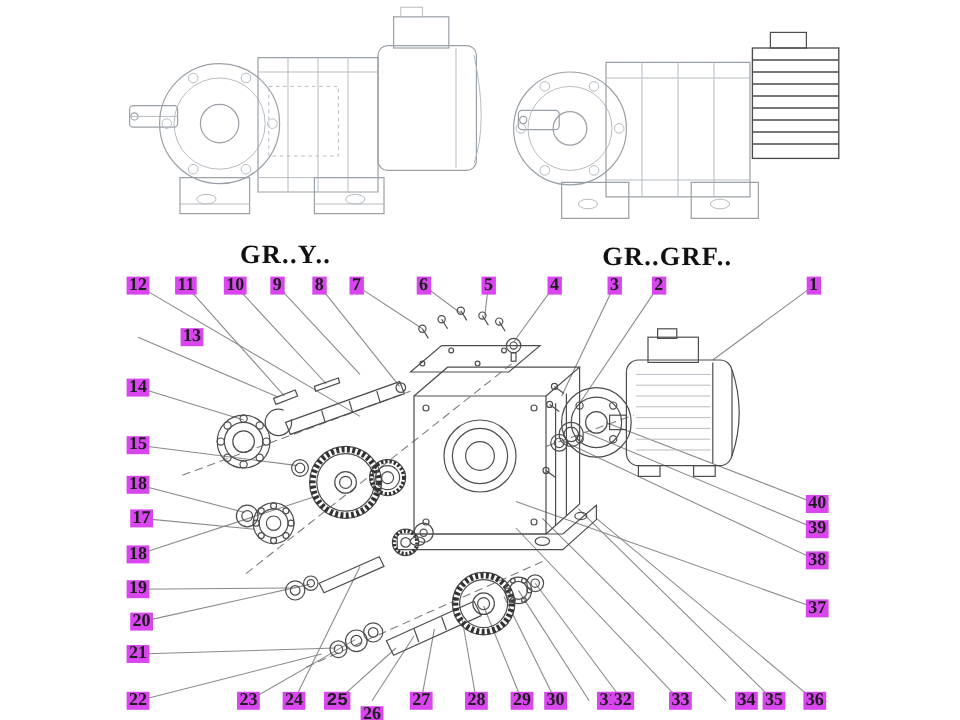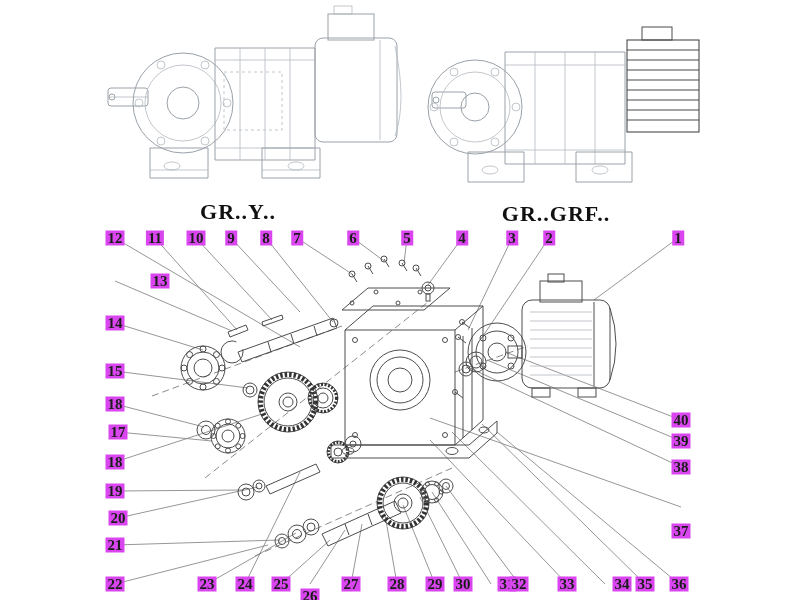--- a/index.html
+++ b/index.html
@@ -348,30 +348,30 @@
       <div class="callout" style="left: 115px; top: 371px;">15</div>
       <div class="callout" style="left: 115px; top: 404px;">18</div>
       <div class="callout" style="left: 118px; top: 432px;">17</div>
       <div class="callout" style="left: 115px; top: 462px;">18</div>
       <div class="callout" style="left: 115px; top: 491px;">19</div>
       <div class="callout" style="left: 118px; top: 518px;">20</div>
       <div class="callout" style="left: 115px; top: 545px;">21</div>
       <div class="callout" style="left: 115px; top: 584px;">22</div>
       <div class="callout" style="left: 207px; top: 584px;">23</div>
       <div class="callout" style="left: 245px; top: 584px;">24</div>
-      <div class="callout" style="left: 281px; top: 584px;">25</div>
+      <div class="callout" style="left: 281px; top: 584px; font-family: Liberation Mono, monospace;">25</div>
       <div class="callout" style="left: 310px; top: 560px; margin-top: 36px;">26</div>
       <div class="callout" style="left: 351px; top: 584px;">27</div>
       <div class="callout" style="left: 397px; top: 584px;">28</div>
       <div class="callout" style="left: 435px; top: 584px;">29</div>
       <div class="callout" style="left: 463px; top: 584px;">30</div>
       <div class="callout" style="left: 507px; top: 584px;">31</div>
       <div class="callout" style="left: 519px; top: 584px;">32</div>
       <div class="callout" style="left: 567px; top: 584px;">33</div>
       <div class="callout" style="left: 622px; top: 584px;">34</div>
       <div class="callout" style="left: 645px; top: 584px;">35</div>
       <div class="callout" style="left: 679px; top: 584px; text-align: center;">36</div>
-      <div class="callout" style="left: 681px; top: 507px; margin-top: 24px;">37</div>
+      <div class="callout" style="left: 681px; top: 507px;">37</div>
       <div class="callout" style="left: 681px; top: 467px;">38</div>
       <div class="callout" style="left: 681px; top: 441px;">39</div>
       <div class="callout" style="left: 681px; top: 420px;">40</div>
     </div>
 </div>
 
 </body></html>

